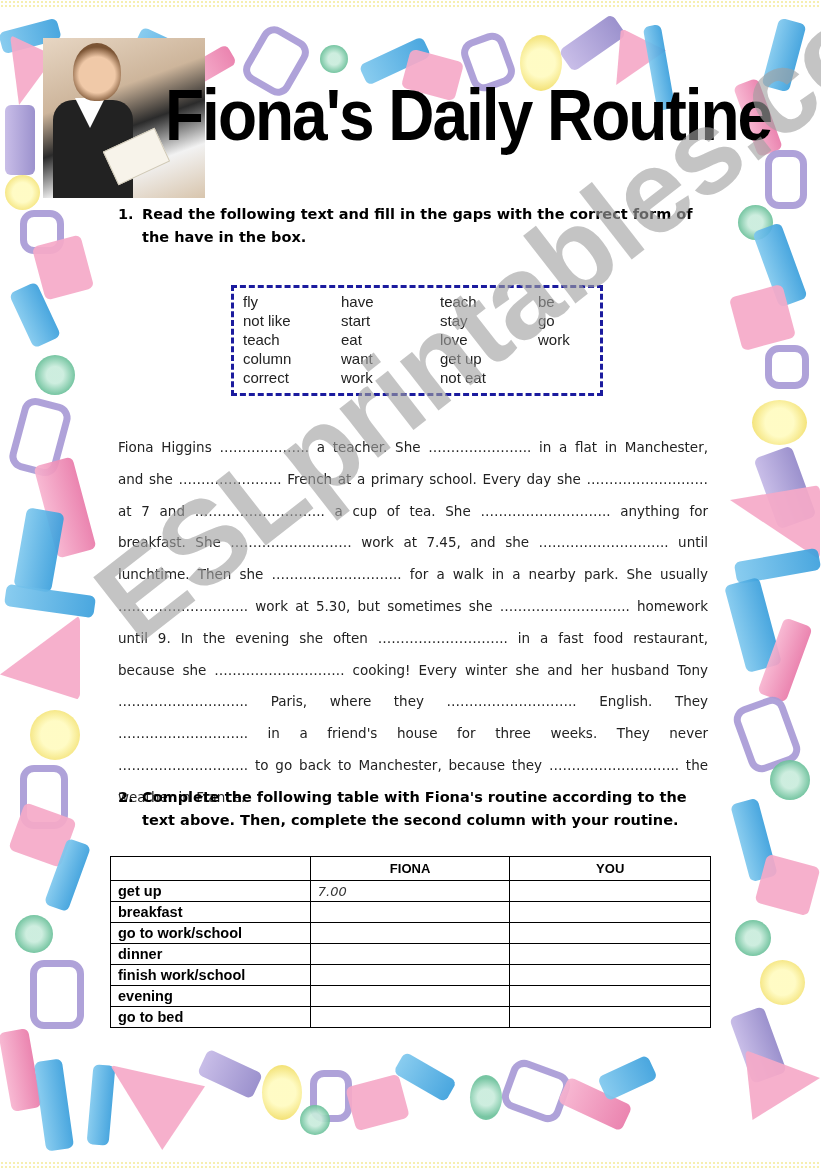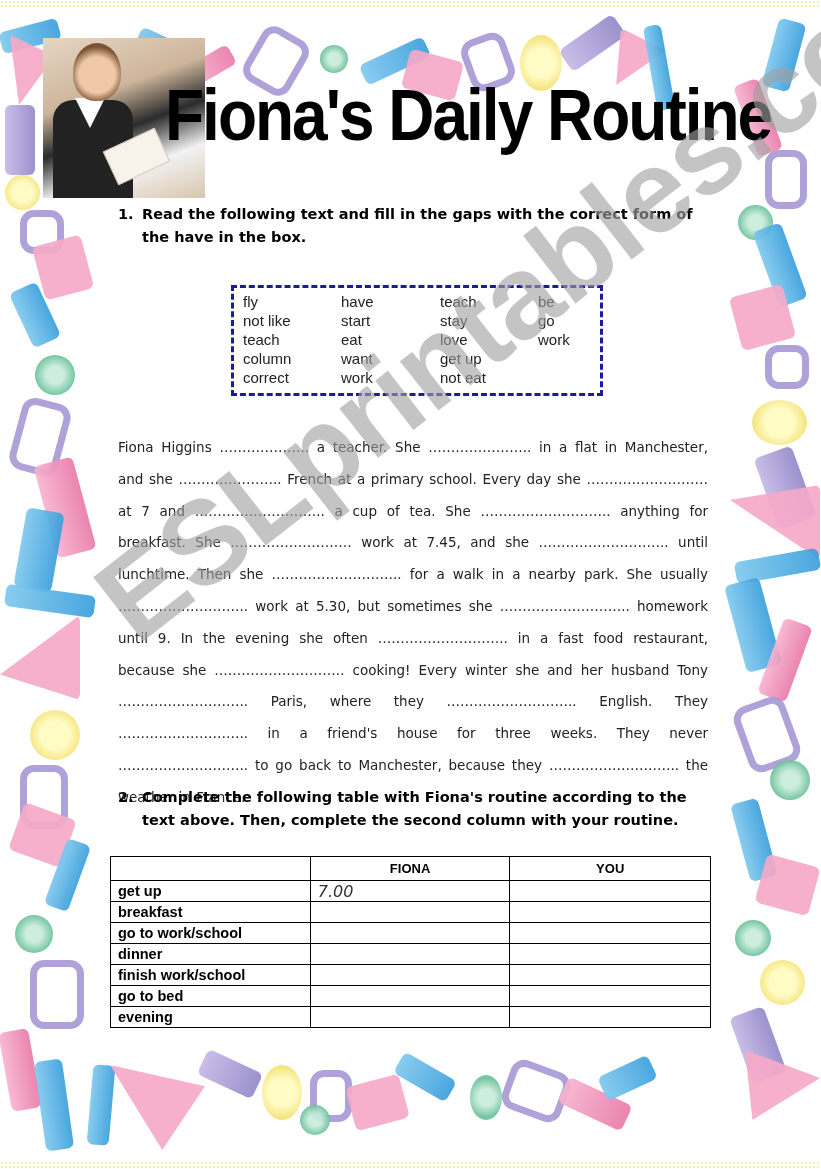--- a/index.html
+++ b/index.html
@@ -90,21 +90,21 @@
     font-family: "Liberation Sans", sans-serif;
   }
   .routine-table th, .routine-table td {
     border: 1px solid #000; height: 21px; padding: 0 7px;
     box-sizing: border-box;
   }
   .routine-table th {
     font-weight: bold; font-size: 13px; text-align: center; height: 24px;
   }
   .routine-table td.label { font-weight: bold; font-size: 14.5px; width: 200px; }
-  .routine-table td.fiona { width: 200px; font-style: italic; font-size: 16px; font-family: "DejaVu Sans", sans-serif; color: #333; }
+  .routine-table td.fiona { width: 200px; font-style: italic; font-size: 13px; font-family: "DejaVu Sans", sans-serif; color: #333; }
   .routine-table td.you { width: 201px; }
 
   .watermark {
     position: absolute; left: 70px; top: 560px;
     font-family: "Liberation Sans", sans-serif; font-weight: bold;
     font-size: 118px; color: rgba(160,160,160,0.62);
     transform: rotate(-38deg); transform-origin: left top;
     white-space: nowrap; pointer-events: none; letter-spacing: -1px;
   }
 </style>
@@ -260,25 +260,25 @@
       <td class="label">dinner</td>
       <td class="fiona"></td>
       <td class="you"></td>
     </tr>
     <tr>
       <td class="label">finish work/school</td>
       <td class="fiona"></td>
       <td class="you"></td>
     </tr>
     <tr>
+      <td class="label">evening</td>
+      <td class="fiona"></td>
+      <td class="you"></td>
+    </tr>
+    <tr>
       <td class="label">go to bed</td>
-      <td class="fiona"></td>
-      <td class="you"></td>
-    </tr>
-    <tr>
-      <td class="label">evening</td>
       <td class="fiona"></td>
       <td class="you"></td>
     </tr>
   </tbody>
 </table>
 
 <div class="watermark">ESLprintables.com</div>
 
 </body></html>

